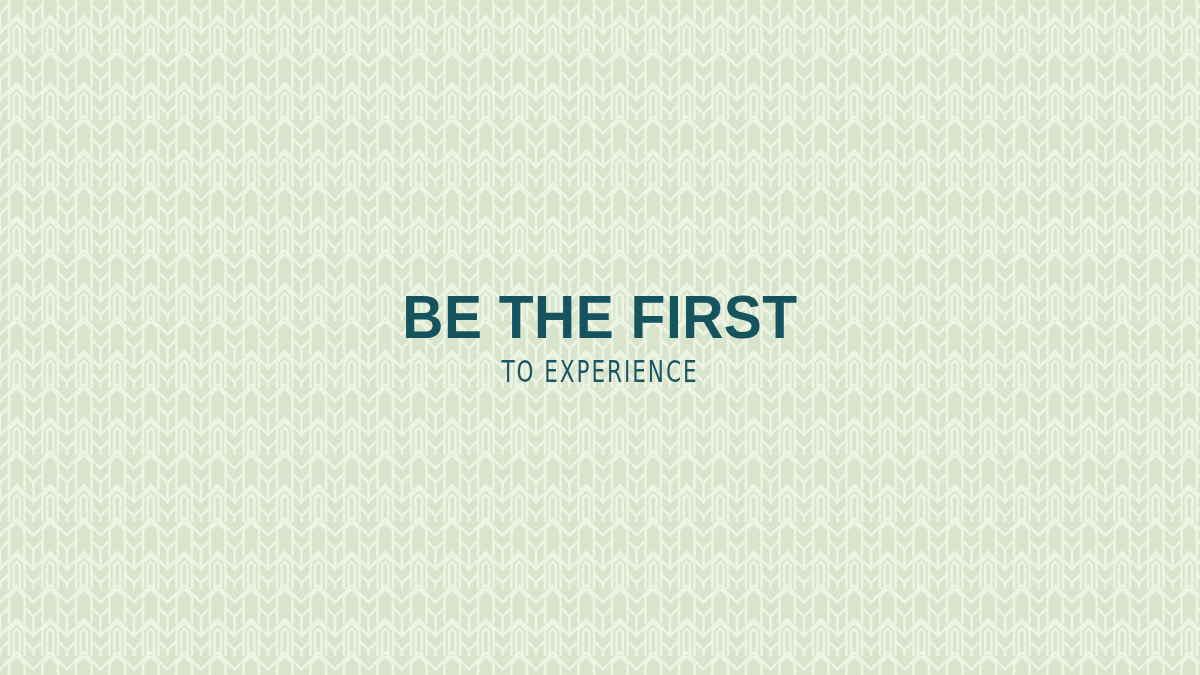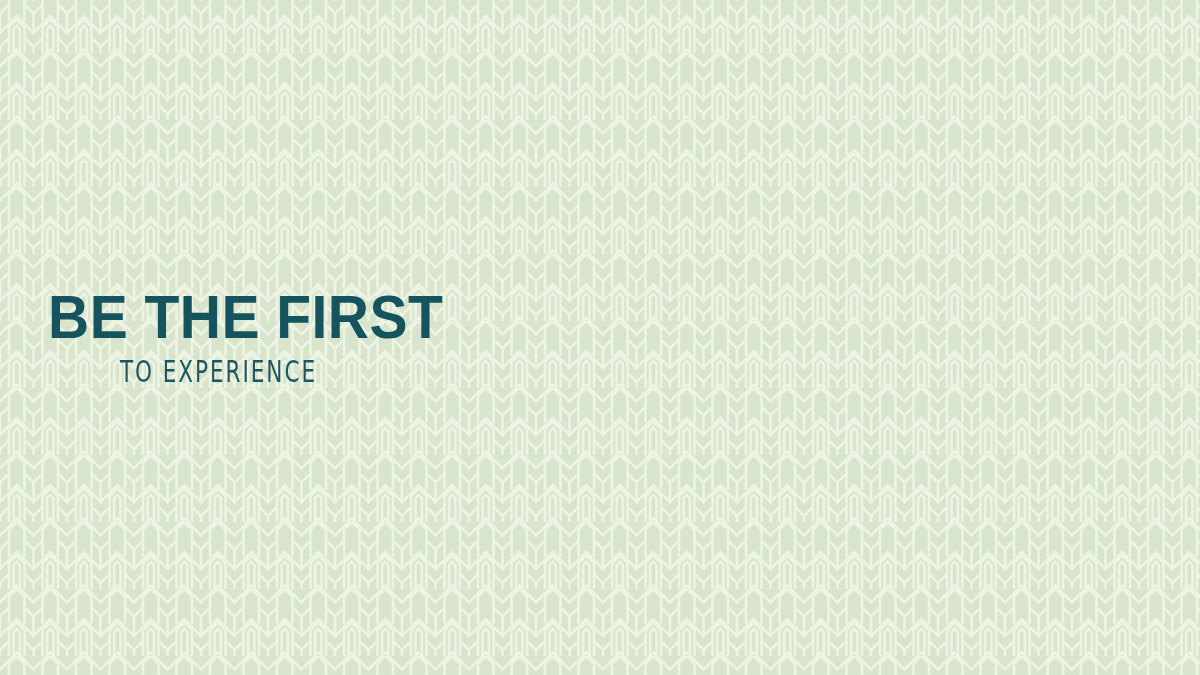--- a/index.html
+++ b/index.html
@@ -30,21 +30,21 @@
     height: 100%;
     pointer-events: none;
   }
 
   
   #text-block {
     position: absolute;
     left: 0;
     right: 0;
     top: 288px;
-    text-align: left;
+    text-align: center;
     z-index: 2;
   }
 
   #headline {
     display: block;
     margin: 0;
     color: #15545f;
     font-family: "Liberation Sans Narrow", "Liberation Sans", sans-serif;
     font-weight: 700;
     font-size: 62px;

